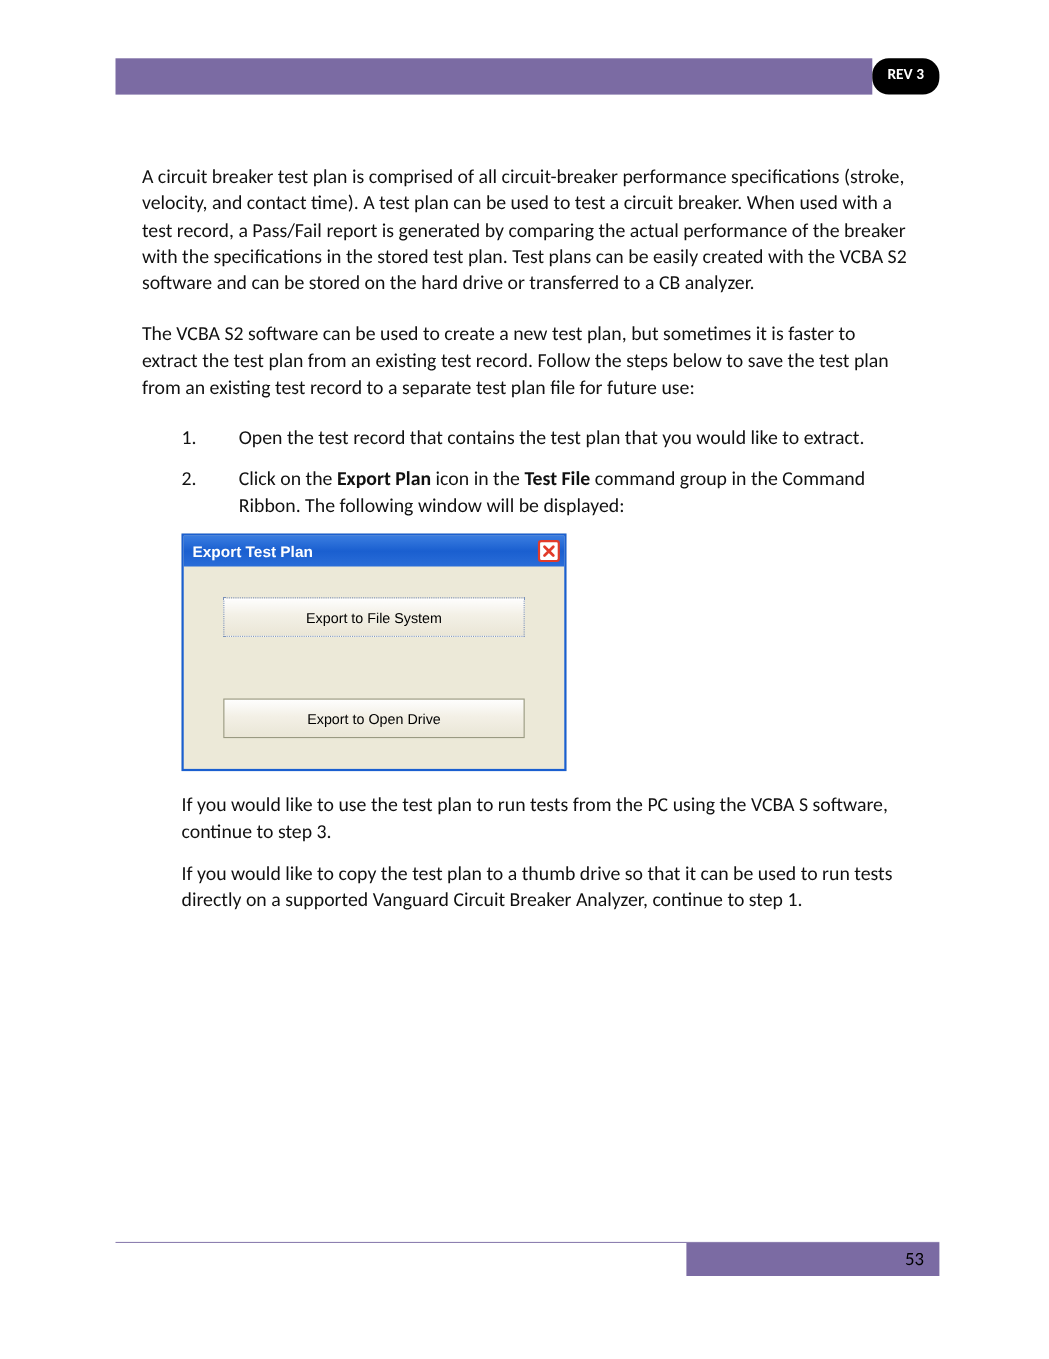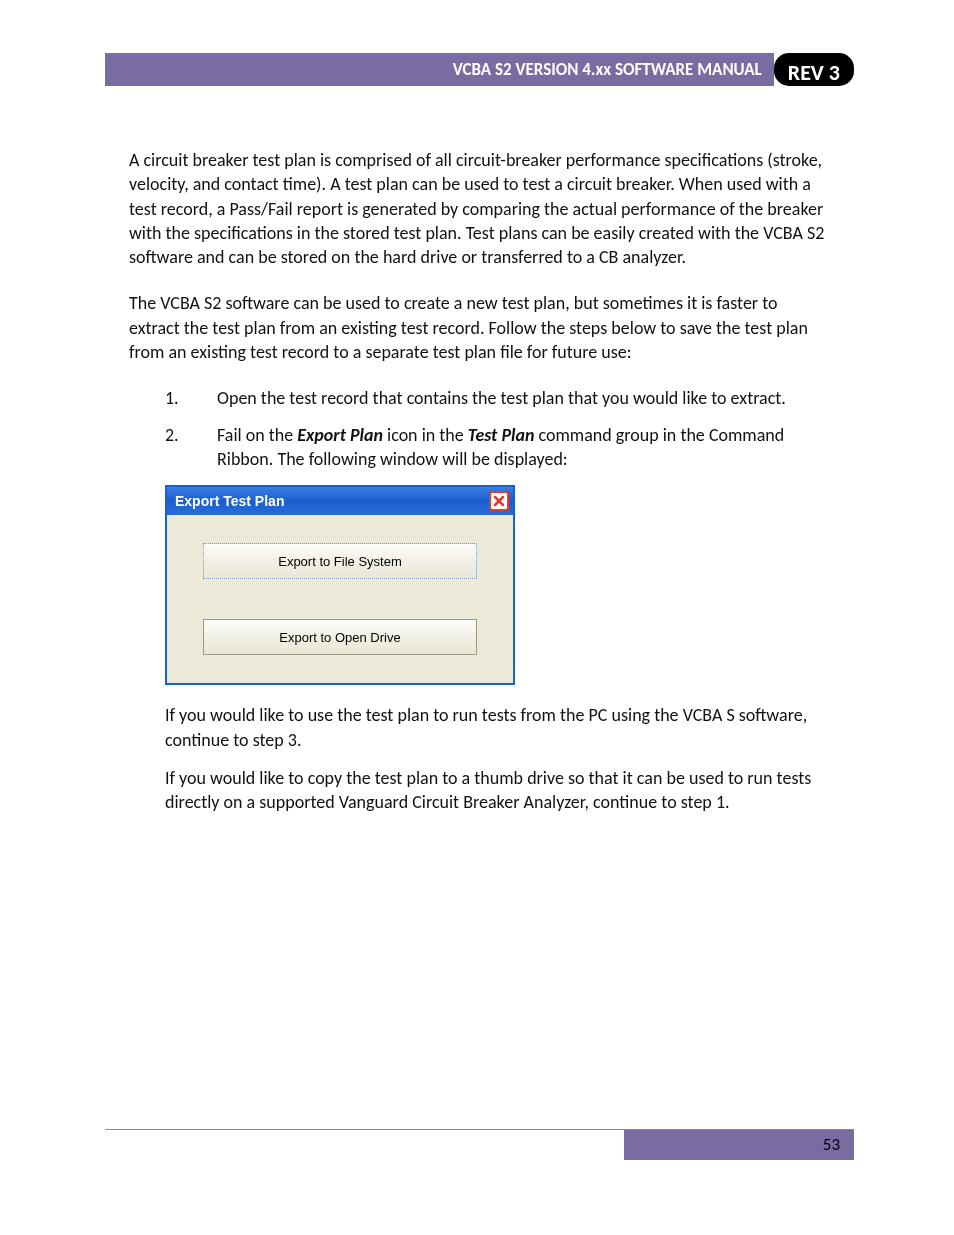--- a/index.html
+++ b/index.html
@@ -24,33 +24,33 @@
       font-weight: bold;
       font-size: 17px;
       padding: 6px 12px 0 0;
       text-align: right;
       white-space: nowrap;
     }
     .header-rev {
       background: #000000;
       color: #ffffff;
       font-weight: bold;
-      font-size: 22px;
+      font-size: 14px;
       padding: 6px 14px 0 14px;
       white-space: nowrap;
       border-radius: 15px;
     }
     .content { font-size: 18px; line-height: 1.35; color: #111; }
     .para { margin: 0 24px 22px 24px; }
     .para.gap { }
     .ol { margin: 0 24px 14px 60px; }
     .li { display: flex; margin-bottom: 12px; }
     .li-num { width: 28px; flex-shrink: 0; }
     .li-body { flex: 1; line-height: 1.35; margin-left: 24px; }
-    .bold-it { font-weight: bold; font-style: italic; }
+    .bold-it { font-weight: bold; }
     .indented { margin: 0 24px 14px 60px; }
     .dialog {
       width: 350px;
       margin: 14px 0 18px 60px;
       border: 2px solid #1a5fd0;
       background: #ece9d8;
       font-family: Tahoma, Arial, sans-serif;
     }
     .dialog-titlebar {
       height: 28px;
@@ -76,21 +76,21 @@
     .dialog-body { padding: 28px 36px 28px 36px; }
     .win-button {
       width: 100%;
       height: 36px;
       background: linear-gradient(to bottom, #fefefe 0%, #f3f0e6 45%, #eae6d6 100%);
       border: 1px dotted #7a91b8;
       font-family: Tahoma, Arial, sans-serif;
       font-size: 13px;
       color: #000000;
       cursor: pointer;
-      margin-bottom: 40px;
+      margin-bottom: 56px;
     }
     .win-button:last-child { margin-bottom: 0; border: 1px solid #9a9a82; }
     .footer {
       position: absolute;
       left: 105px;
       right: 100px;
       bottom: 75px;
     }
     .footer-rule { height: 1px; background: #8d80b0; margin-bottom: 0; }
     .footer-bar { display: flex; justify-content: flex-end; height: 30px; }
@@ -102,37 +102,36 @@
       text-align: right;
       padding: 4px 14px 0 0;
     }
   </style>
 </head>
 <body>
 
 <div class="page">
   <div class="header-bar">
     <div class="header-left"></div>
-    <div class="header-title">VCBA S2 VERSION 4.xx SOFTWARE MANUAL</div>
     <div class="header-rev">REV 3</div>
   </div>
 
   <div class="content">
     <p class="para">A circuit breaker test plan is comprised of all circuit-breaker performance specifications (stroke, velocity, and contact time). A test plan can be used to test a circuit breaker. When used with a test record, a Pass/Fail report is generated by comparing the actual performance of the breaker with the specifications in the stored test plan. Test plans can be easily created with the VCBA S2 software and can be stored on the hard drive or transferred to a CB analyzer.</p>
     <p class="para gap">The VCBA S2 software can be used to create a new test plan, but sometimes it is faster to extract the test plan from an existing test record. Follow the steps below to save the test plan from an existing test record to a separate test plan file for future use:</p>
 
     <div class="ol">
       <div class="li">
         <div class="li-num">1.</div>
         <div class="li-body">Open the test record that contains the test plan that you would like to extract.</div>
       </div>
       <div class="li">
         <div class="li-num">2.</div>
         <div class="li-body">
-          <span>Fail on the </span><span class="bold-it">Export Plan</span><span> icon in the </span><span class="bold-it">Test Plan</span><span> command group in the Command Ribbon. The following window will be displayed:</span>
+          <span>Click on the </span><span class="bold-it">Export Plan</span><span> icon in the </span><span class="bold-it">Test File</span><span> command group in the Command Ribbon. The following window will be displayed:</span>
         </div>
       </div>
     </div>
 
     <div class="dialog">
       <div class="dialog-titlebar">
         <span class="dialog-title">Export Test Plan</span>
         <span class="dialog-close">
           <svg width="12" height="12" viewBox="0 0 12 12">
             <line x1="2" y1="2" x2="10" y2="10" stroke="#e23b2a" stroke-width="2.5" stroke-linecap="round"></line>

